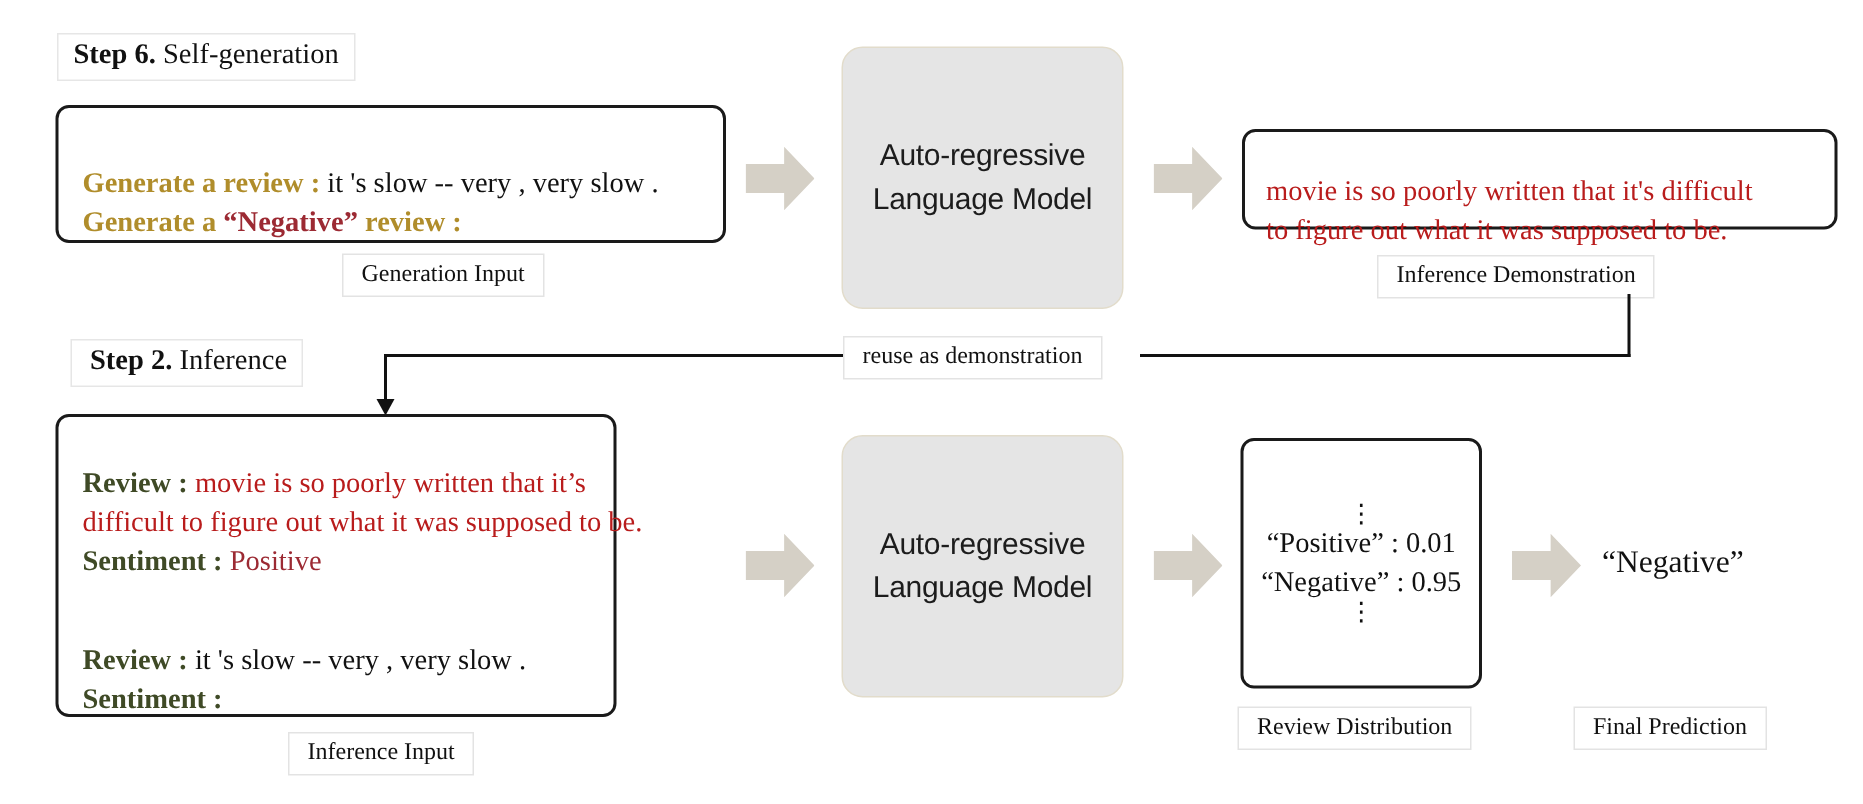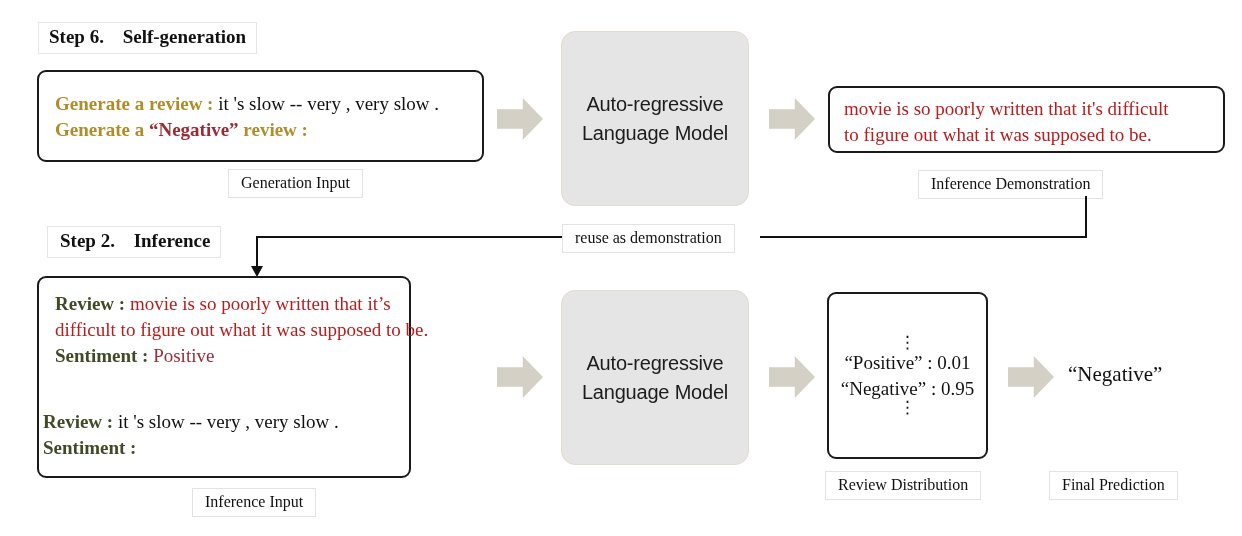--- a/index.html
+++ b/index.html
@@ -21,21 +21,21 @@
   .step-chip {
     border: 1px solid #e6e6e6;
     background: #ffffff;
     padding: 4px 10px 5px 10px;
     font-size: 19px;
     line-height: 1.1;
     white-space: nowrap;
     color: #111;
   }
   .step-chip .num { font-weight: bold; }
-  .step-chip .name { font-weight: bold; margin-left: 14px; }
+  .step-chip .name { font-weight: normal; }
 
   
   .caption-chip {
     border: 1px solid #e3e3e3;
     background: #ffffff;
     padding: 4px 12px 5px 12px;
     font-size: 16px;
     line-height: 1.15;
     white-space: nowrap;
     text-align: center;
@@ -73,20 +73,21 @@
     height: 44px;
     background: #d5d0c6;
     clip-path: polygon(0% 28%, 56% 28%, 56% 2%, 100% 50%, 56% 98%, 56% 72%, 0% 72%);
   }
 
   
   .ptext {
     font-size: 19px;
     line-height: 1.38;
     color: #111;
+    margin-top: 19px;
   }
   .k-gold   { color: #b08d2b; font-weight: bold; }
   .k-olive  { color: #3f4a26; font-weight: bold; }
   .k-red    { color: #9c2a33; }
   .k-red-b  { color: #9c2a33; font-weight: bold; }
   .t-blue   { color: #b91c1c; }
   .t-black  { color: #111; }
 
   
   .hline { background: #111; height: 2px; }
@@ -192,21 +193,21 @@
     <div>
       <span class="k-olive">Review :</span>
       <span class="t-blue">movie is so poorly written that it’s</span>
     </div>
     <div class="t-blue">difficult to figure out what it was supposed to be.</div>
     <div>
       <span class="k-olive">Sentiment :</span>
       <span class="k-red">Positive</span>
     </div>
   </div>
-  <div class="ptext abs" style="left:4px; top:131px; width:425px;">
+  <div class="ptext abs" style="left:16px; top:131px; width:425px;">
     <div>
       <span class="k-olive">Review :</span>
       <span class="t-black">it 's slow -- very , very slow .</span>
     </div>
     <div>
       <span class="k-olive">Sentiment :</span>
     </div>
   </div>
 </div>
 

